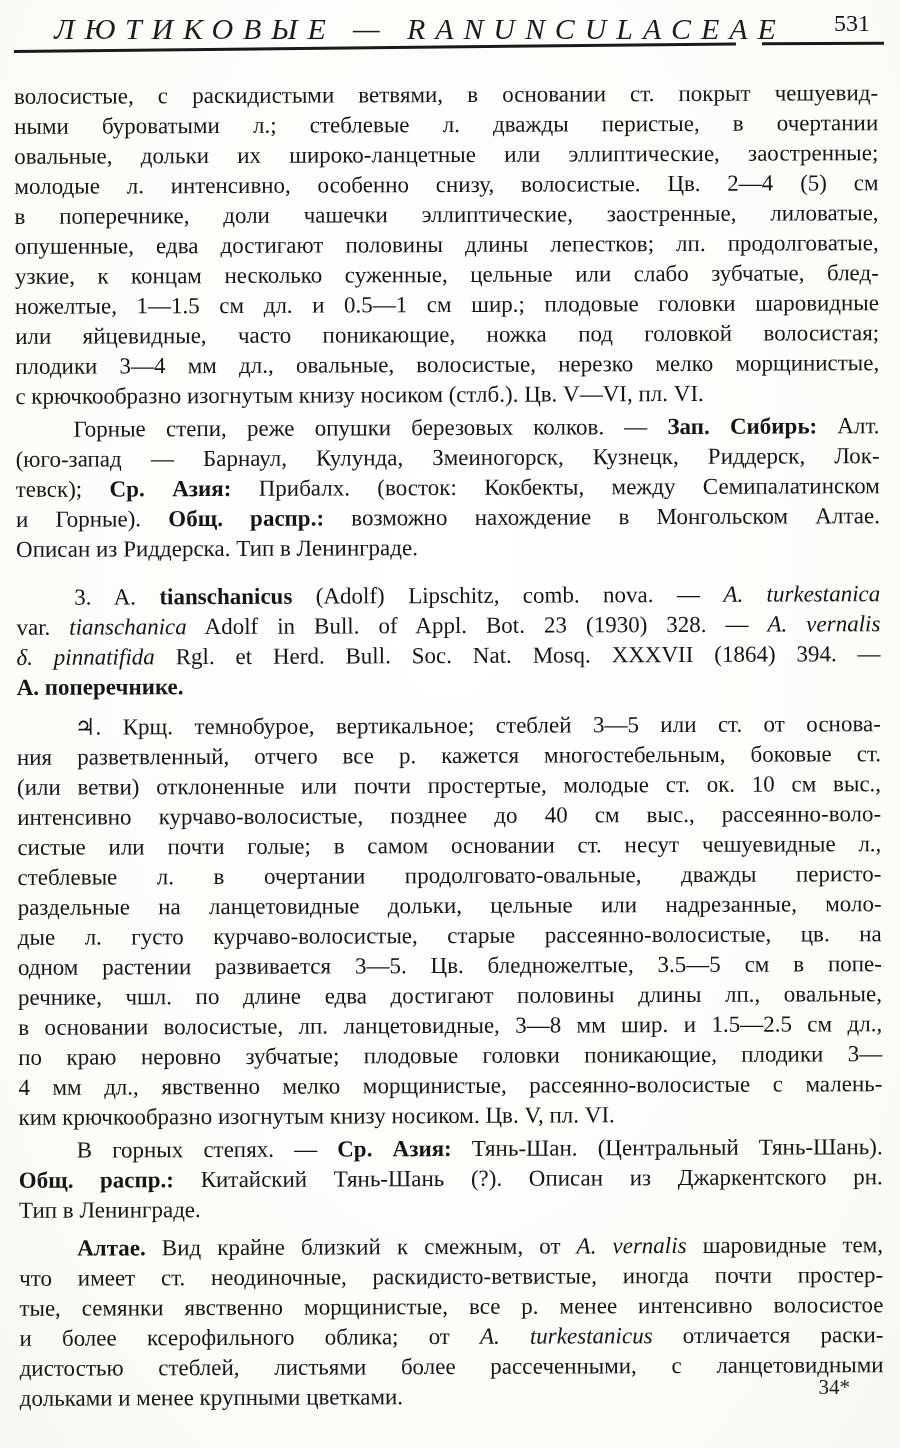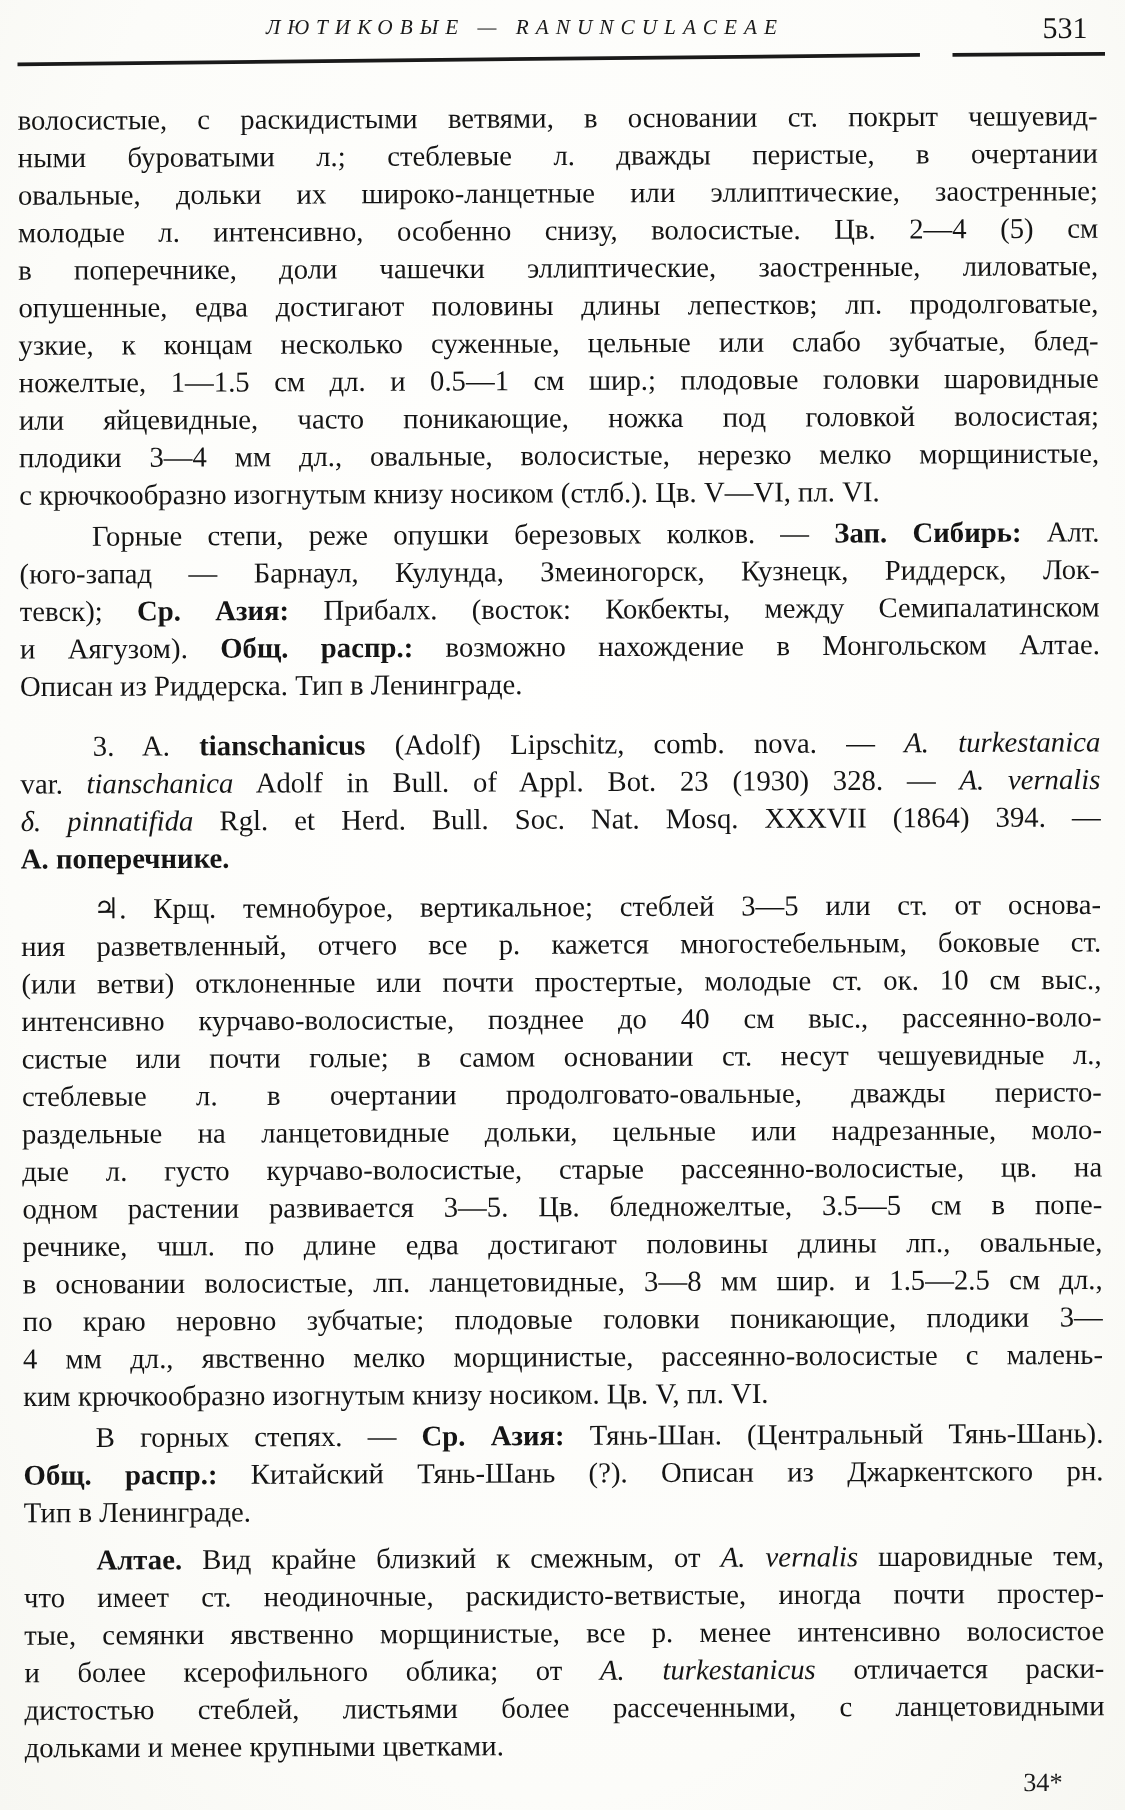--- a/index.html
+++ b/index.html
@@ -14,21 +14,21 @@
     overflow: hidden;
     font-family: "Liberation Serif", "DejaVu Serif", serif;
     color: #151515;
   }
   
   .running-title {
     position: absolute;
     top: 12px; left: 0; right: 60px;
     text-align: center;
     font-style: italic;
-    font-size: 17px;
+    font-size: 30px;
     letter-spacing: 0.33em;
     white-space: nowrap;
     color: #1b1b1b;
   }
   .page-number {
     position: absolute;
     top: 10px; right: 30px;
     font-size: 24px;
     color: #141414;
   }
@@ -67,21 +67,21 @@
     text-align: justify;
     text-align-last: justify;
   }
   .line.final { text-align-last: left; }
   .line.indent { text-indent: 58px; }
   .b { font-weight: bold; margin-top: 44px; }
   .i { font-style: italic; margin-top: 16px; }
   
   .footer {
     position: absolute;
-    top: 1414px; right: 50px;
+    top: 1375px; right: 50px;
     font-size: 21px;
     color: #1b1b1b;
   }
 </style>
 </head>
 <body>
 
 <div class="page">
   <div class="running-title">ЛЮТИКОВЫЕ — RANUNCULACEAE</div>
   <div class="page-number">531</div>
@@ -99,21 +99,21 @@
         <div class="line"><span>узкие, к концам несколько суженные, цельные или слабо зубчатые, блед-</span></div>
         <div class="line"><span>ножелтые, 1—1.5 см дл. и 0.5—1 см шир.; плодовые головки шаровидные</span></div>
         <div class="line"><span>или яйцевидные, часто поникающие, ножка под головкой волосистая;</span></div>
         <div class="line"><span>плодики 3—4 мм дл., овальные, волосистые, нерезко мелко морщинистые,</span></div>
         <div class="line final"><span>с крючкообразно изогнутым книзу носиком (стлб.). Цв. V—VI, пл. VI.</span></div>
       </div>
       <div class="paragraph k-distribution">
         <div class="line indent"><span>Горные степи, реже опушки березовых колков. — </span><span class="b">Зап. Сибирь:</span><span> Алт.</span></div>
         <div class="line"><span>(юго-запад — Барнаул, Кулунда, Змеиногорск, Кузнецк, Риддерск, Лок-</span></div>
         <div class="line"><span>тевск); </span><span class="b">Ср. Азия:</span><span> Прибалх. (восток: Кокбекты, между Семипалатинском</span></div>
-        <div class="line"><span>и Аягузом). </span><span class="b">Общ. распр.:</span><span> возможно нахождение в Монгольском Алтае.</span></div>
+        <div class="line"><span>и Горные). </span><span class="b">Общ. распр.:</span><span> возможно нахождение в Монгольском Алтае.</span></div>
         <div class="line final"><span>Описан из Риддерска. Тип в Ленинграде.</span></div>
       </div>
       <div class="paragraph k-species-heading">
         <div class="line indent"><span>3. A. </span><span class="b">tianschanicus</span><span> (Adolf) Lipschitz, comb. nova. — </span><span class="i">A. turkestanica</span></div>
         <div class="line"><span>var. </span><span class="i">tianschanica</span><span> Adolf in Bull. of Appl. Bot. 23 (1930) 328. — </span><span class="i">A. vernalis</span></div>
         <div class="line"><span class="i">δ. </span><span class="i">pinnatifida</span><span> Rgl. et Herd. Bull. Soc. Nat. Mosq. XXXVII (1864) 394. —</span></div>
         <div class="line final"><span class="b">А. поперечнике.</span></div>
       </div>
       <div class="paragraph k-description">
         <div class="line indent"><span>♃. Крщ. темнобурое, вертикальное; стеблей 3—5 или ст. от основа-</span></div>

